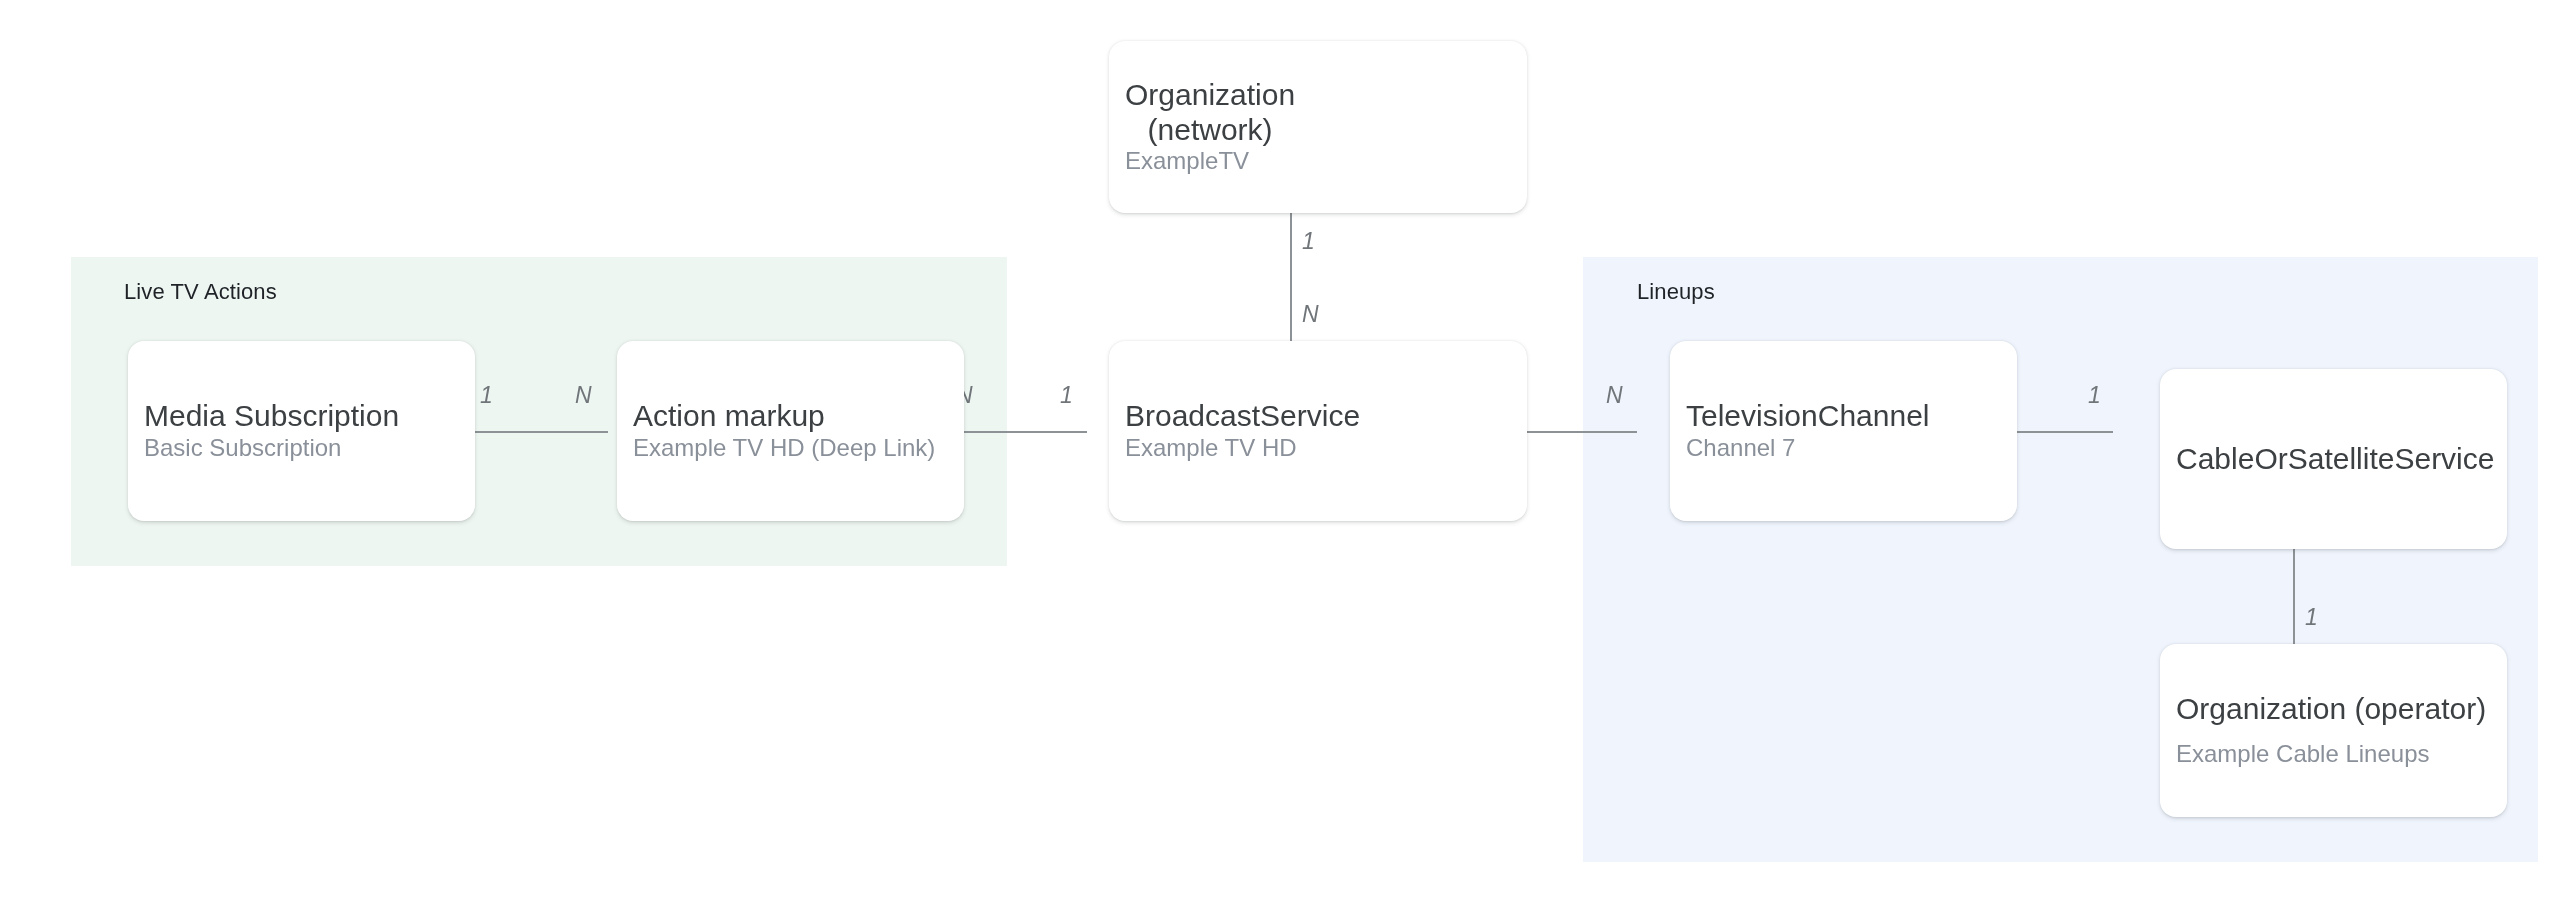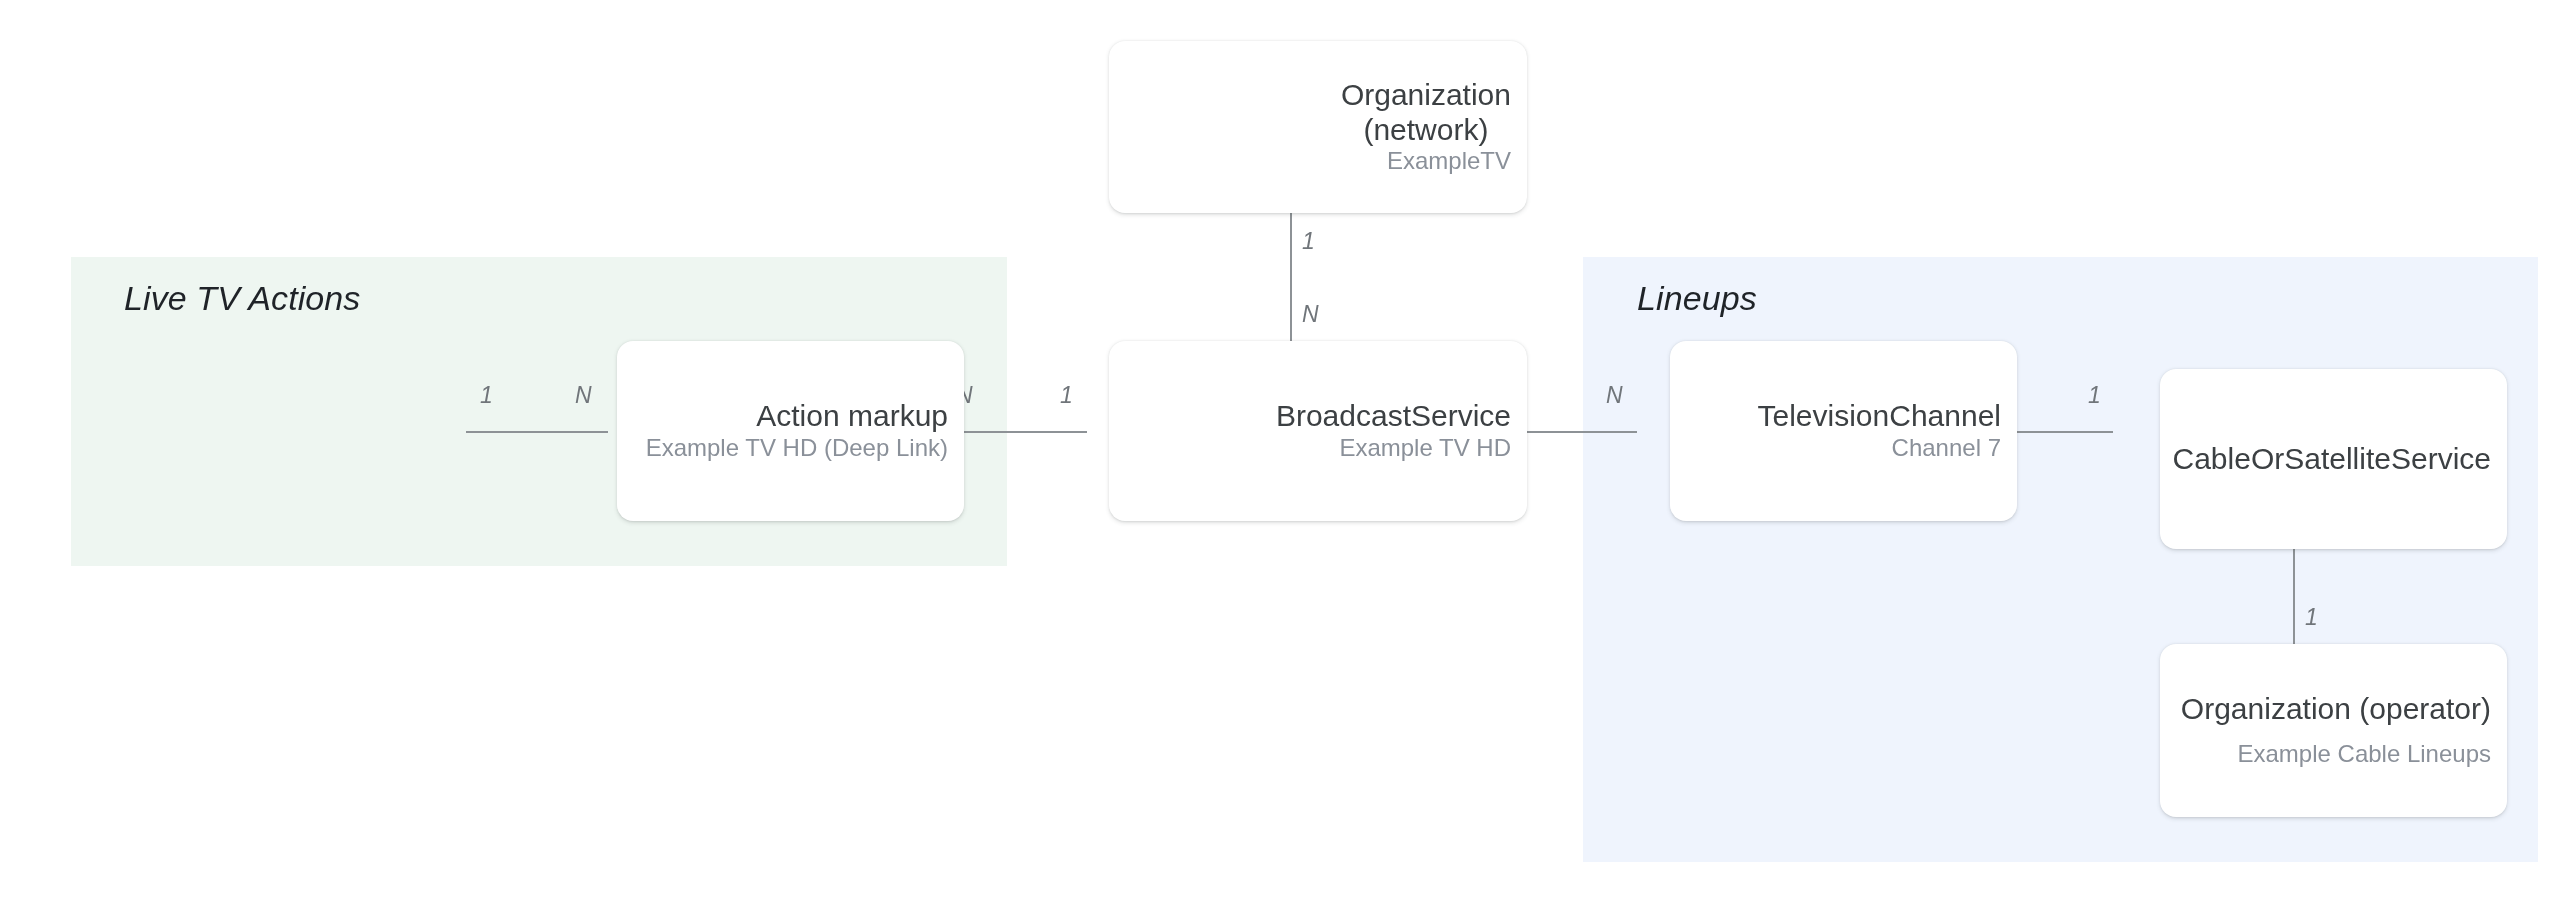--- a/index.html
+++ b/index.html
@@ -19,38 +19,37 @@
     overflow: hidden;
   }
 
   
   .panel {
     position: absolute;
     box-sizing: border-box;
   }
   .panel-title {
     position: absolute;
-    font-size: 34px;
+    font-size: 22px;
     font-weight: 400;
     color: #1f2328;
     letter-spacing: 0.1px;
     white-space: nowrap;
-    font-style: italic;
   }
 
   
   .card {
     position: absolute;
     box-sizing: border-box;
     background: #ffffff;
     border-radius: 16px;
     box-shadow: 0 1.8px 4.4px rgba(60,64,67,0.14), 0 0.9px 1.8px rgba(60,64,67,0.10);
     display: flex;
     flex-direction: column;
-    align-items: flex-end;
+    align-items: flex-start;
     justify-content: center;
     text-align: center;
     padding: 8.8px 16px;
   }
   .card-title {
     font-size: 30px;
     line-height: 1.16;
     color: #3c4043;
     font-weight: 400;
     white-space: pre-line;
@@ -118,20 +117,24 @@
   <div class="edge-v" style="left:2293px; top:515px; height:131px;"></div>
   <div class="card-label" style="left:2305px; top:513px;">N</div>
   <div class="card-label" style="left:2305px; top:604px;">1</div>
 
   <div class="card" style="left:1109px; top:41px; width:418px; height:172px;">
     <div class="card-title">Organization
 (network)</div>
     <div class="card-sub">ExampleTV</div>
   </div>
 
+  <div class="card" style="left:128px; top:341px; width:347px; height:180px;">
+    <div class="card-title">Media Subscription</div>
+    <div class="card-sub">Basic Subscription</div>
+  </div>
 
   <div class="card" style="left:617px; top:341px; width:347px; height:180px;">
     <div class="card-title">Action markup</div>
     <div class="card-sub">Example TV HD (Deep Link)</div>
   </div>
 
   <div class="card" style="left:1109px; top:341px; width:418px; height:180px;">
     <div class="card-title">BroadcastService</div>
     <div class="card-sub">Example TV HD</div>
   </div>

